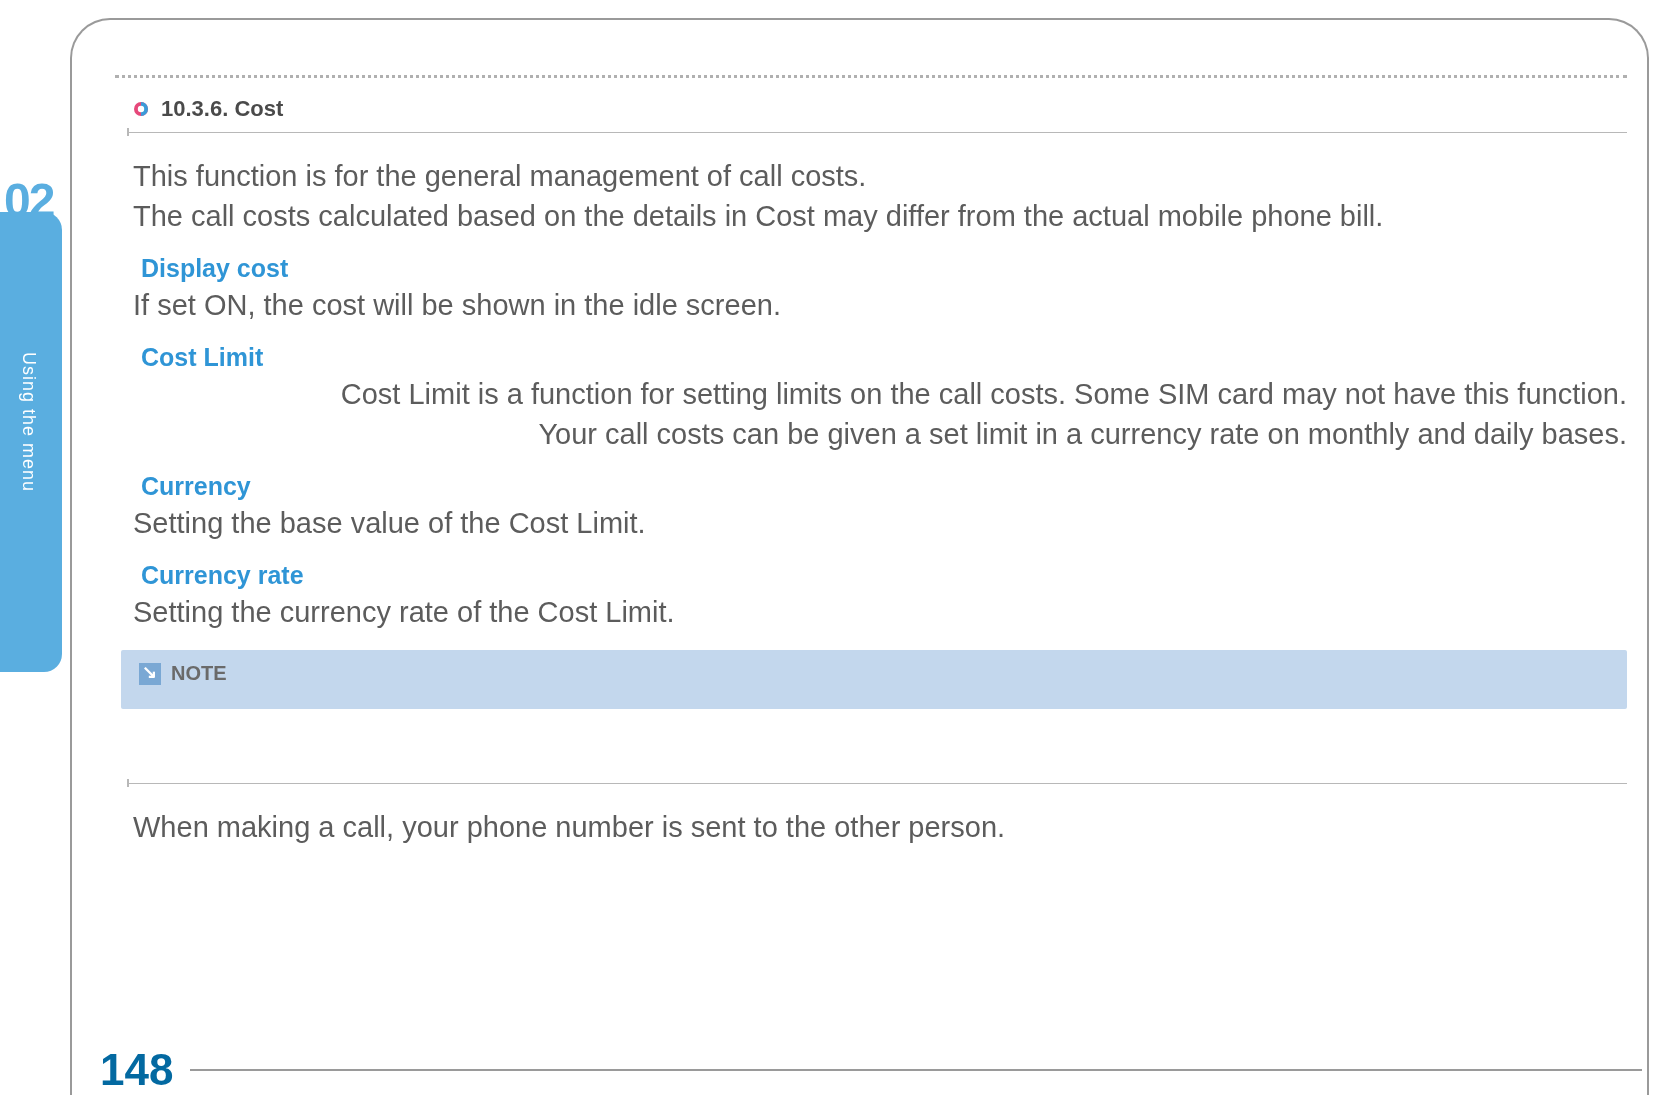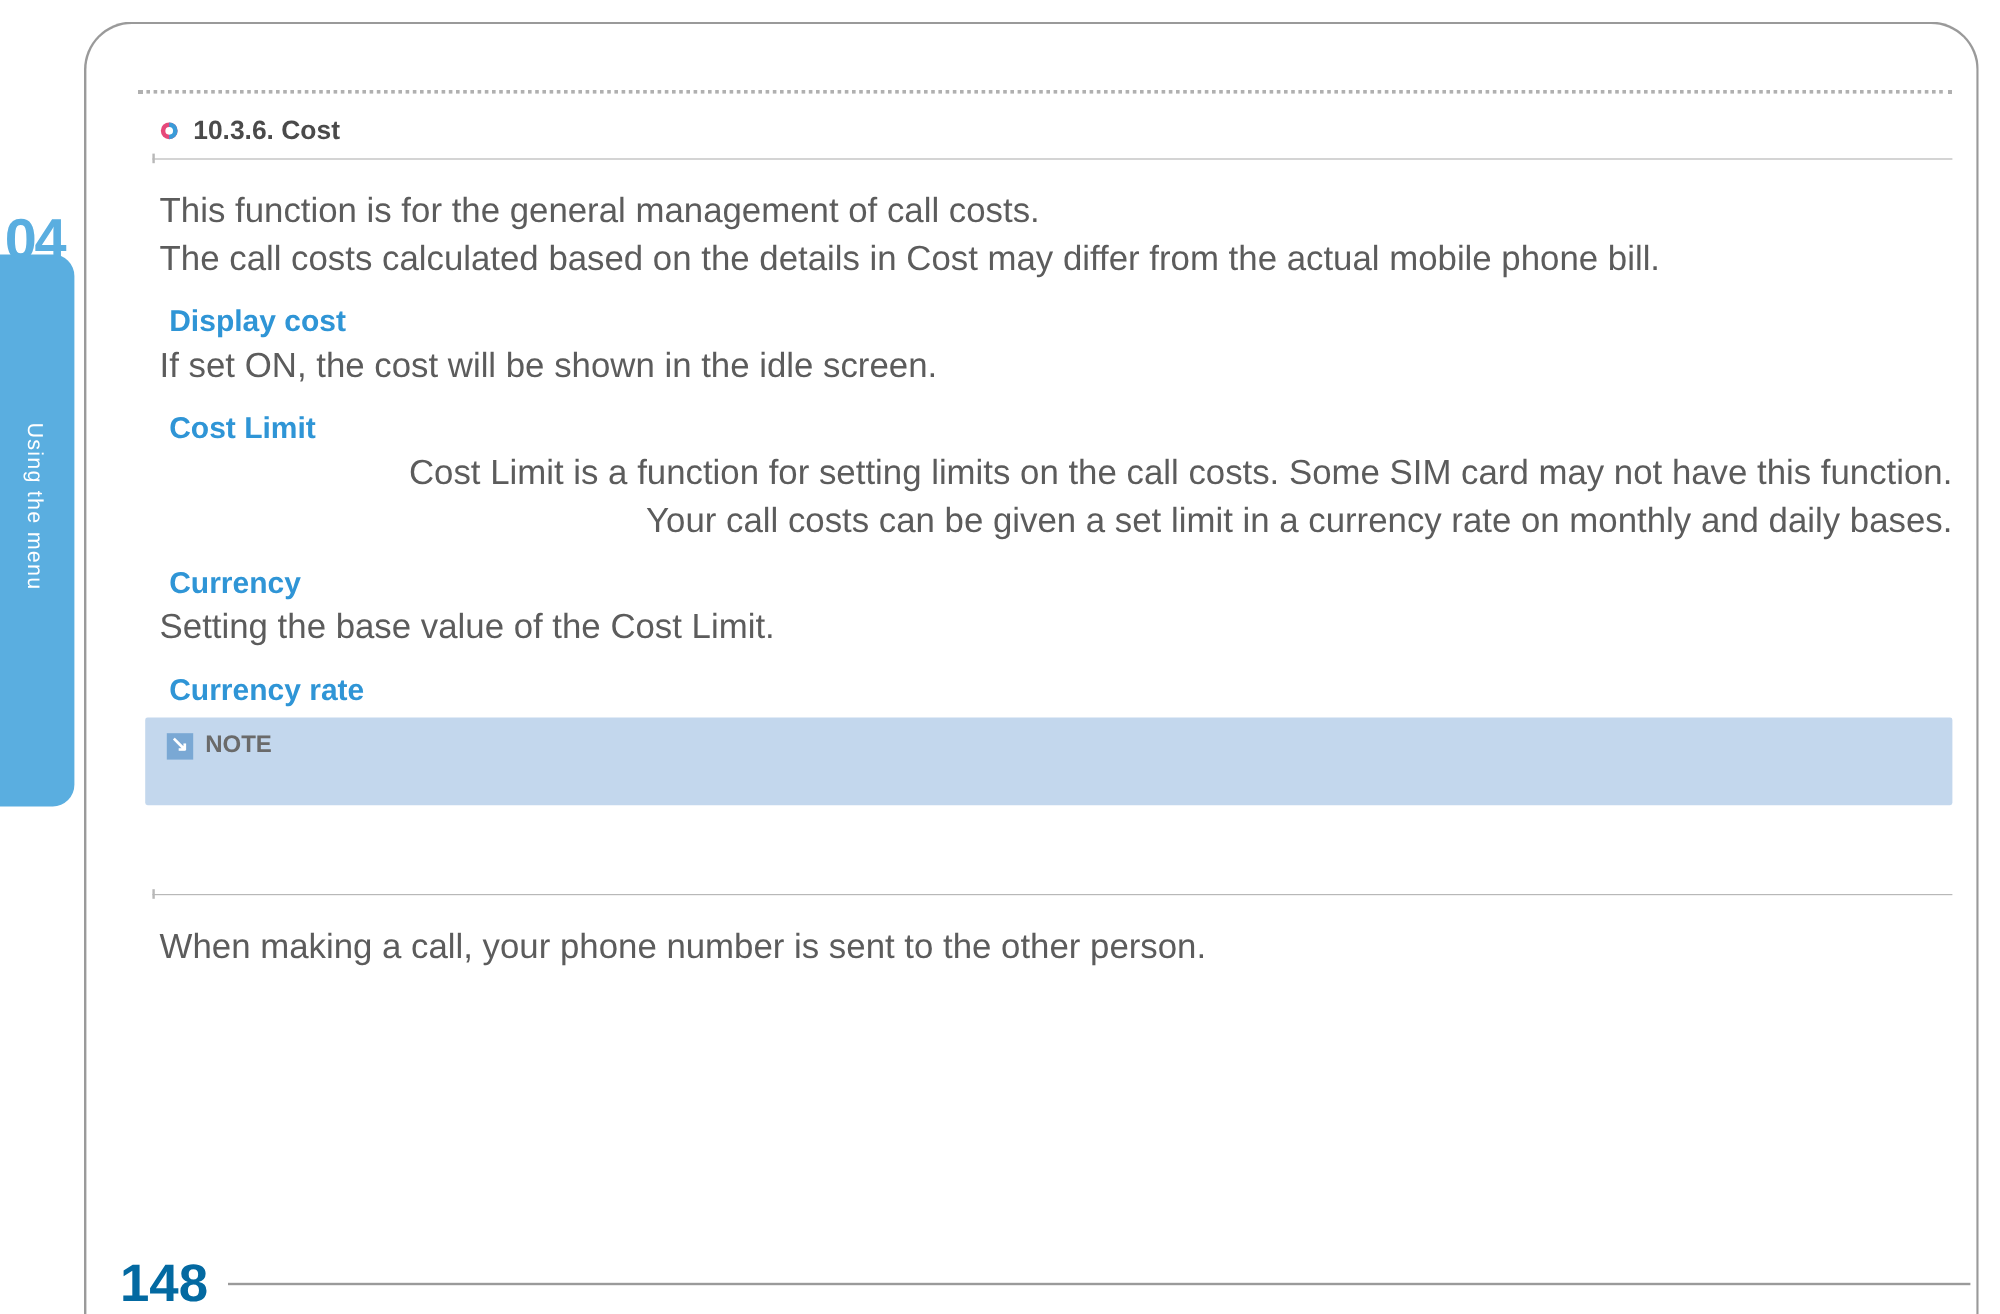--- a/index.html
+++ b/index.html
@@ -131,21 +131,21 @@
       font-weight: bold;
       color: #2f95d6;
       margin-left: 26px;
       margin-top: 6px;
       margin-bottom: 2px;
     }
     .note-box {
       background: #c3d7ed;
       margin-left: 6px;
       margin-top: 8px;
-      padding: 12px 18px 24px 18px;
+      padding: 12px 18px 10px 18px;
       border-radius: 2px;
     }
     .note-header {
       display: flex;
       align-items: center;
       margin-bottom: 14px;
     }
     .note-arrow {
       width: 22px;
       height: 22px;
@@ -201,21 +201,21 @@
       height: 2px;
       background: #9a9a9a;
     }
   </style>
 </head>
 <body>
 
 <div class="page-frame"></div>
 
 <div class="side-tab">
-  <div class="chapter-number">04</div>
+  <div class="chapter-number">02</div>
   <div class="tab-body">
     <div class="tab-label">Using the menu</div>
   </div>
 </div>
 
 <div class="content">
 
   <div class="dotted-separator"></div>
 
   <div class="section-heading">
@@ -237,20 +237,21 @@
   <div class="body-text">If set ON, the cost will be shown in the idle screen.</div>
 
   <div class="sub-heading">Cost Limit</div>
   <div class="body-text" style="white-space: pre-line; text-align: right;">Cost Limit is a function for setting limits on the call costs. Some SIM card may not have this function.
 Your call costs can be given a set limit in a currency rate on monthly and daily bases.</div>
 
   <div class="sub-heading">Currency</div>
   <div class="body-text">Setting the base value of the Cost Limit.</div>
 
   <div class="sub-heading">Currency rate</div>
+  <div class="body-text">Setting the currency rate of the Cost Limit.</div>
 
   <div class="note-box">
     <div class="note-header">
       <span class="note-arrow"></span>
       <span class="note-label">NOTE</span>
     </div>
   </div>
 
   <div class="section-gap"></div>
 

